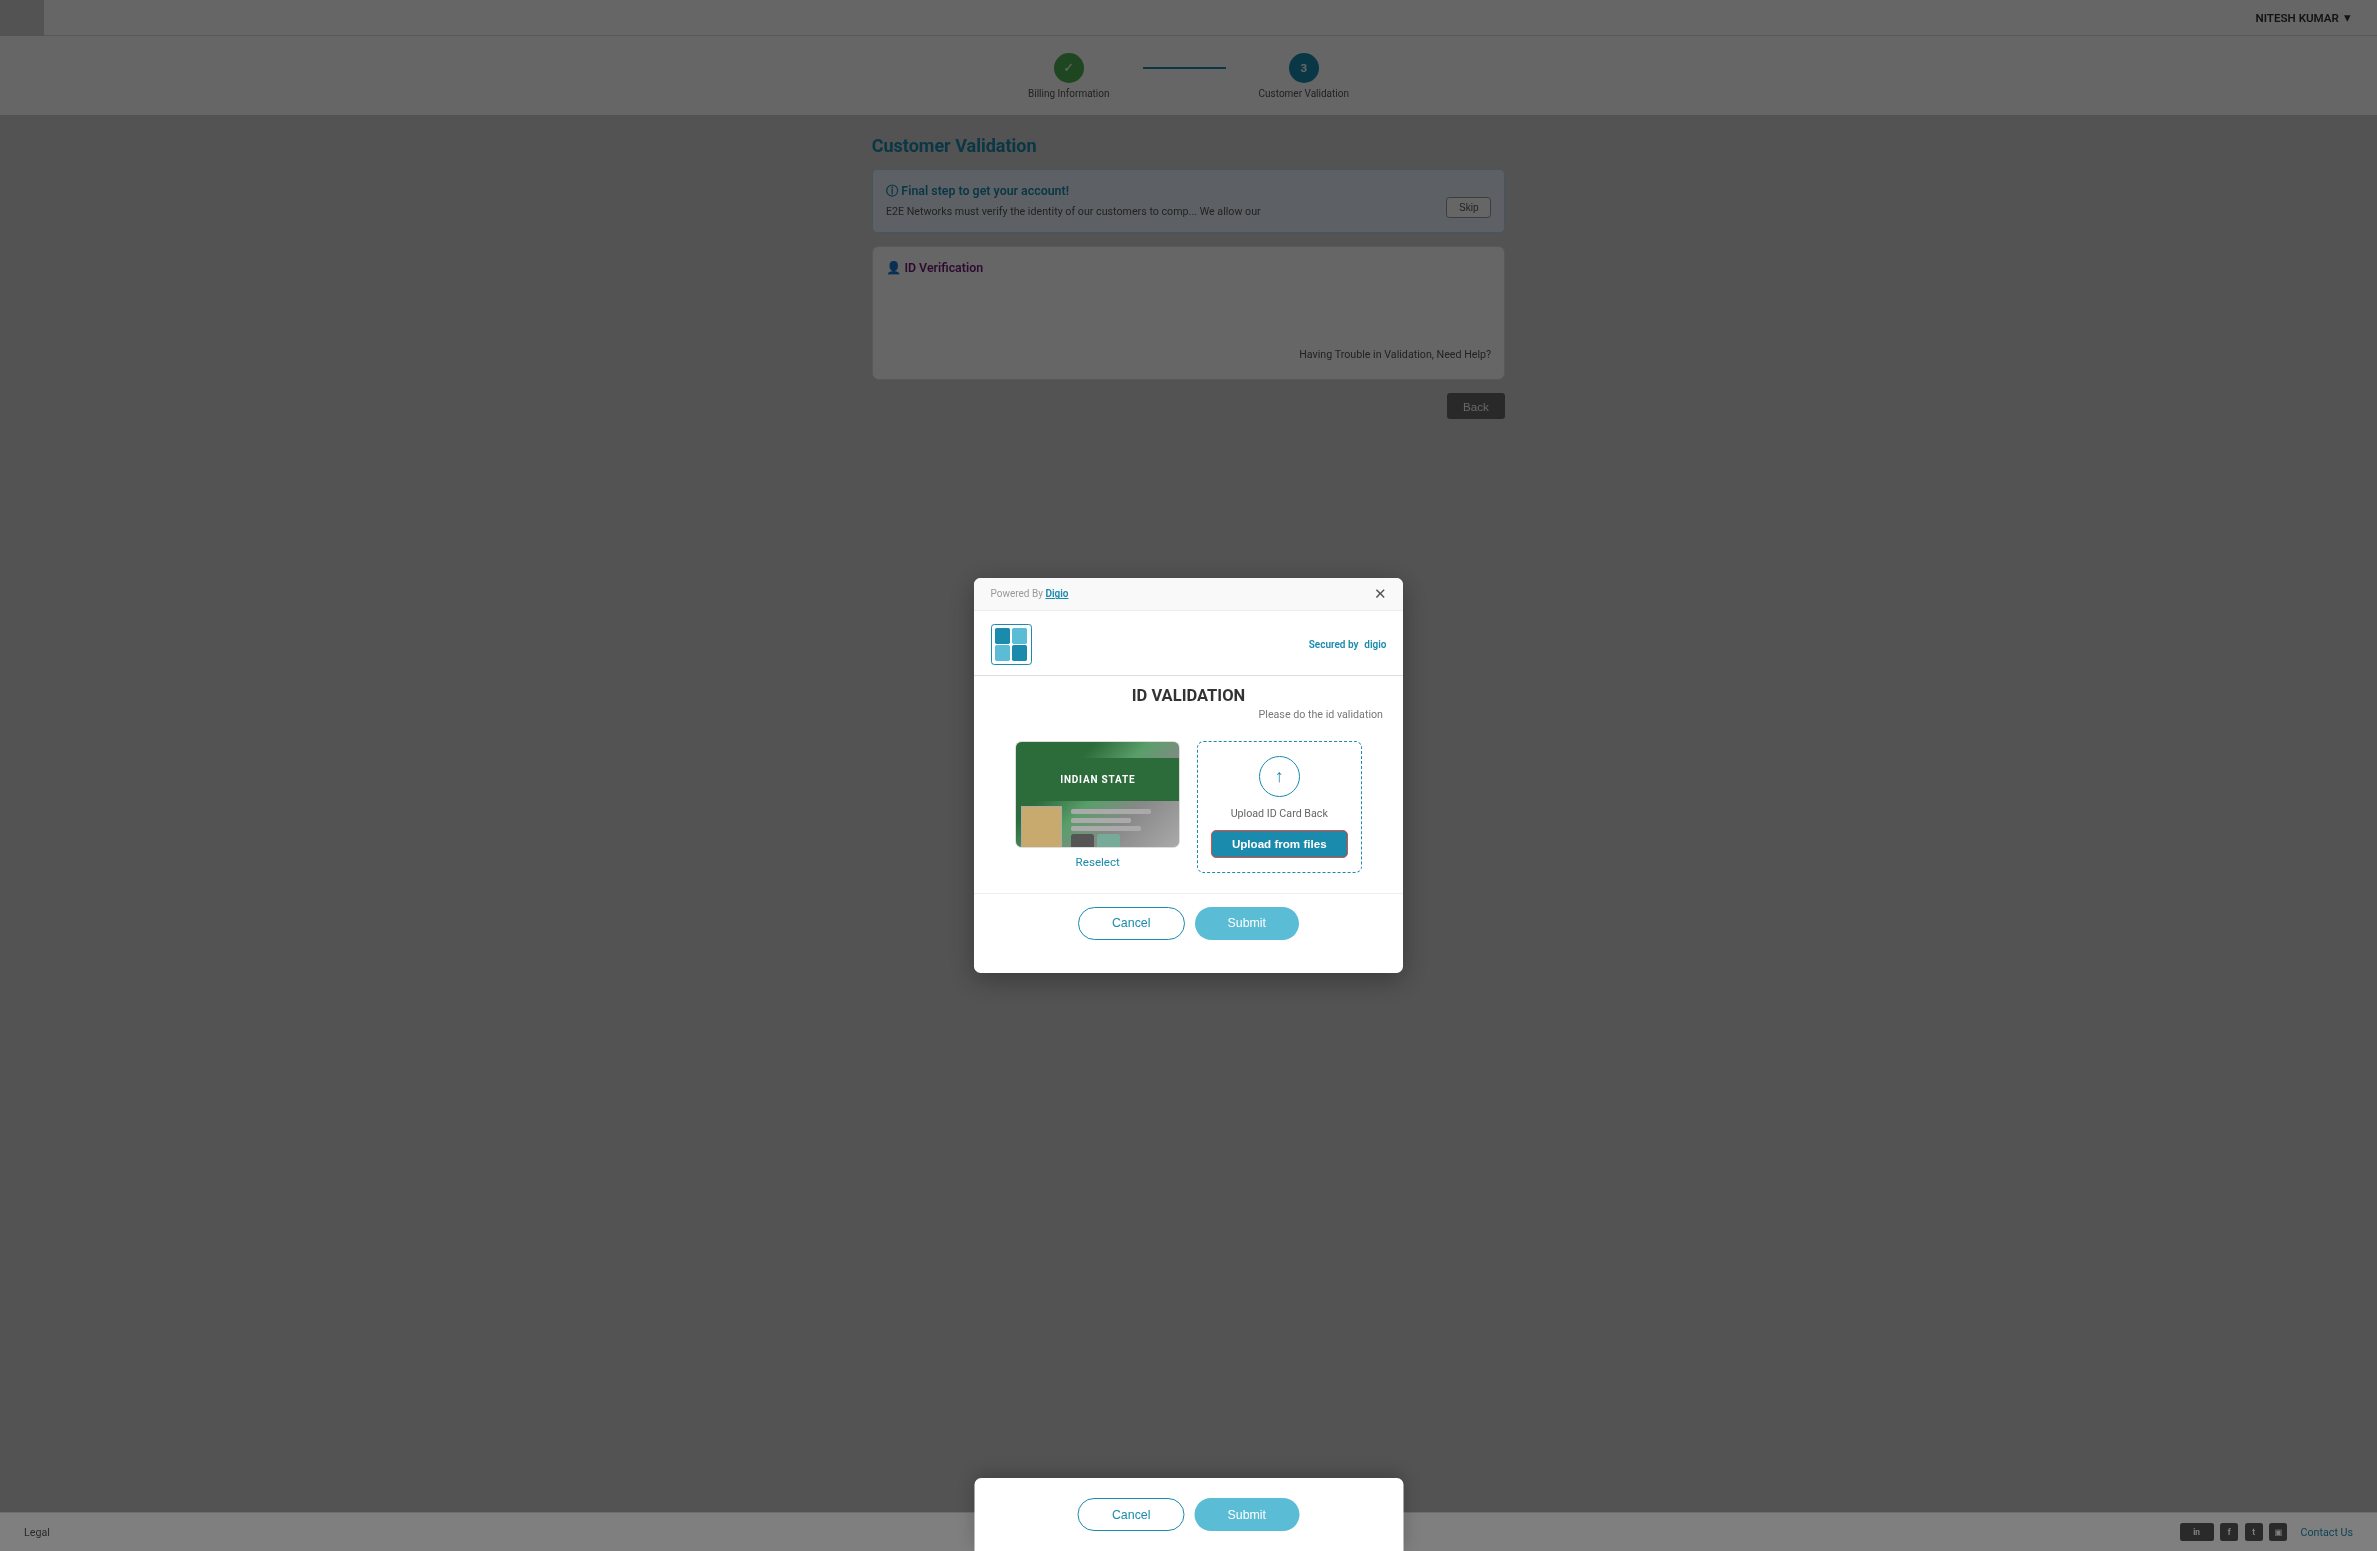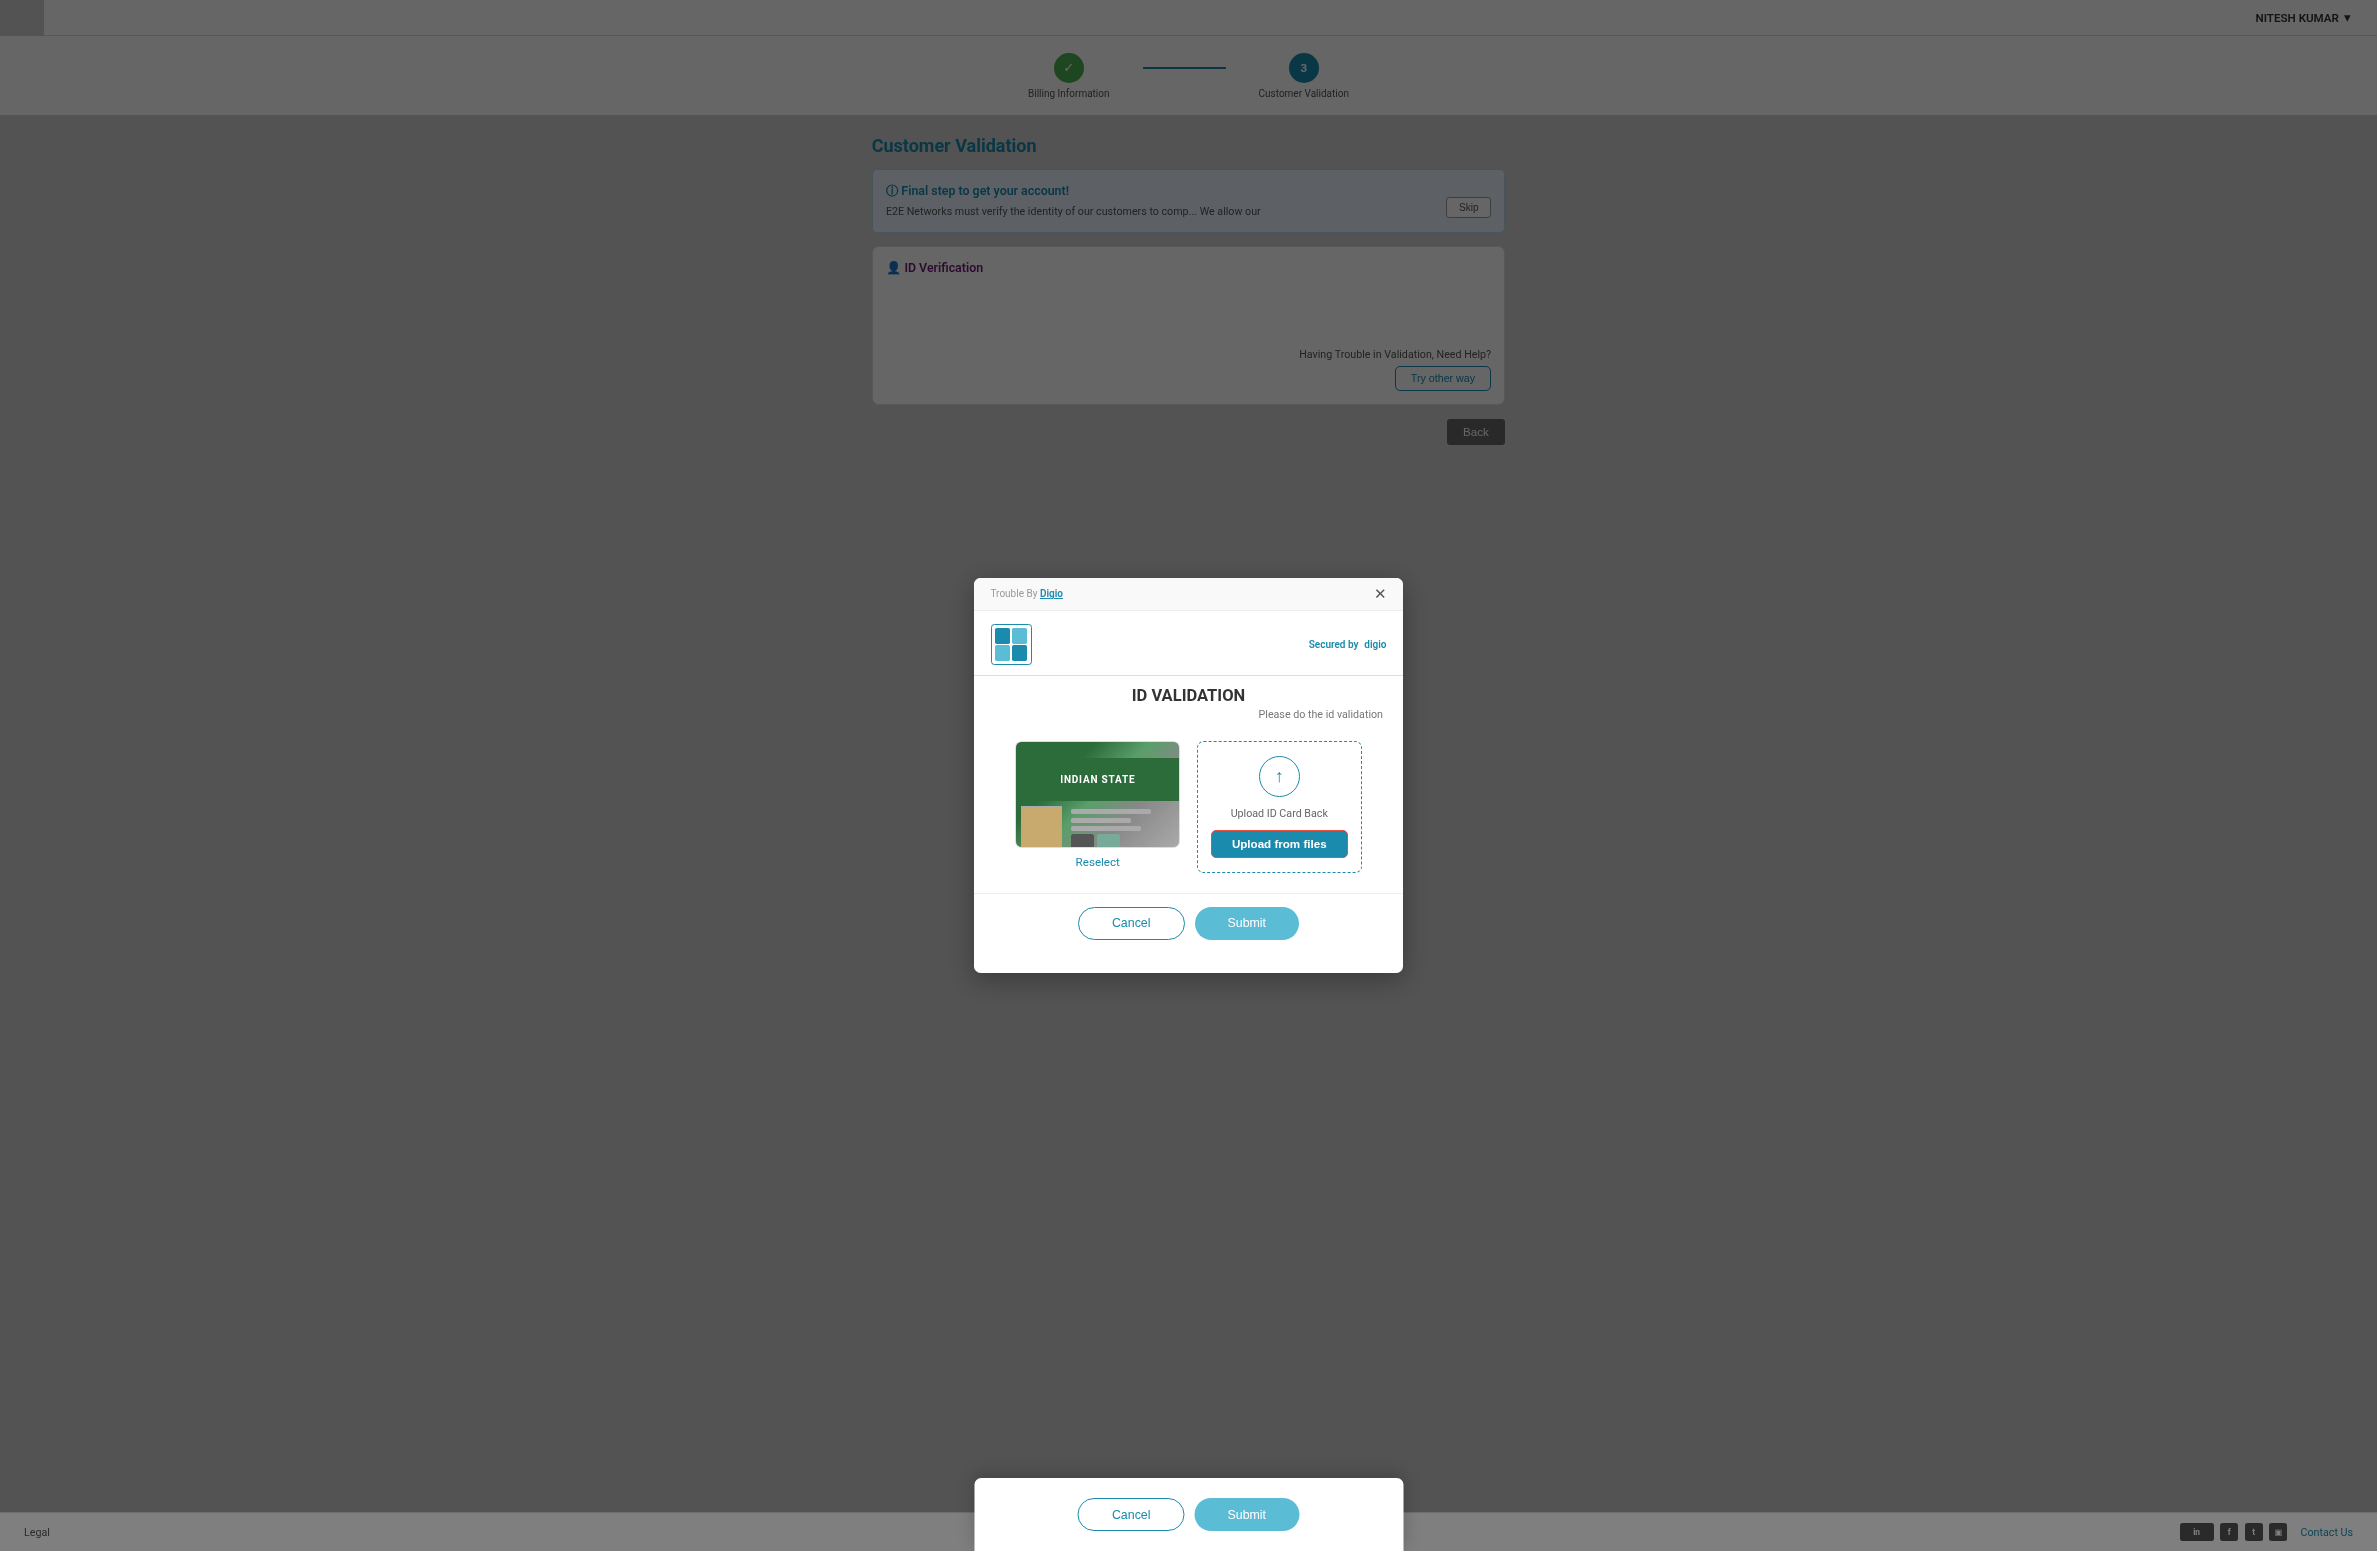--- a/index.html
+++ b/index.html
@@ -312,38 +312,35 @@
         <div style="font-size:10.7px;color:#555;">E2E Networks must verify the identity of our customers to comp... We allow our</div>
         <button style="position:absolute;right:13.2px;bottom:13.2px;background:#fff;border:0.8px solid #999;border-radius:3.3px;padding:4.1px 11.6px;font-size:10px;color:#555;cursor:pointer;">Skip</button>
       </div>
 
       <div style="background:#fff;border:0.8px solid #ddd;border-radius:6.6px;padding:13.2px;margin-bottom:13.2px;">
         <div style="color:#701a75;font-size:12.4px;font-weight:600;margin-bottom:6.6px;">
           👤 <span>ID Verification</span>
         </div>
         <div style="height:66px;"></div>
         <div style="text-align:right;font-size:10.7px;color:#555;margin-bottom:5px;">Having Trouble in Validation, Need Help?</div>
-        <div style="text-align:right;">
-          <button style="background:#fff;border:0.8px solid #1a8aad;color:#1a8aad;border-radius:5px;padding:5.8px 15px;font-size:10.7px;cursor:pointer;">Try other way</button>
-        </div>
       </div>
 
       <div style="display:flex;justify-content:flex-end;">
         <button style="background:#666;color:white;border:none;border-radius:3.3px;padding:6.6px 16.5px;font-size:11.6px;cursor:pointer;">Back</button>
       </div>
     </div>
   </div>
 
   <div class="overlay">
 
     <div class="modal">
 
       <div class="modal-top-bar">
         <div>
-          <span style="color:#999;">Trouble By</span>
+          <span style="color:#999;">Powered By</span>
           <span> </span>
           <a href="#" style="color:#1a8aad;font-weight:600;text-decoration:underline;">Digio</a>
         </div>
         <button class="modal-close">✕</button>
       </div>
 
       <div class="modal-header">
         <div class="modal-logo">
           <div class="logo-cell"></div>
           <div class="logo-cell" style="background:#5bbcd6;"></div>

